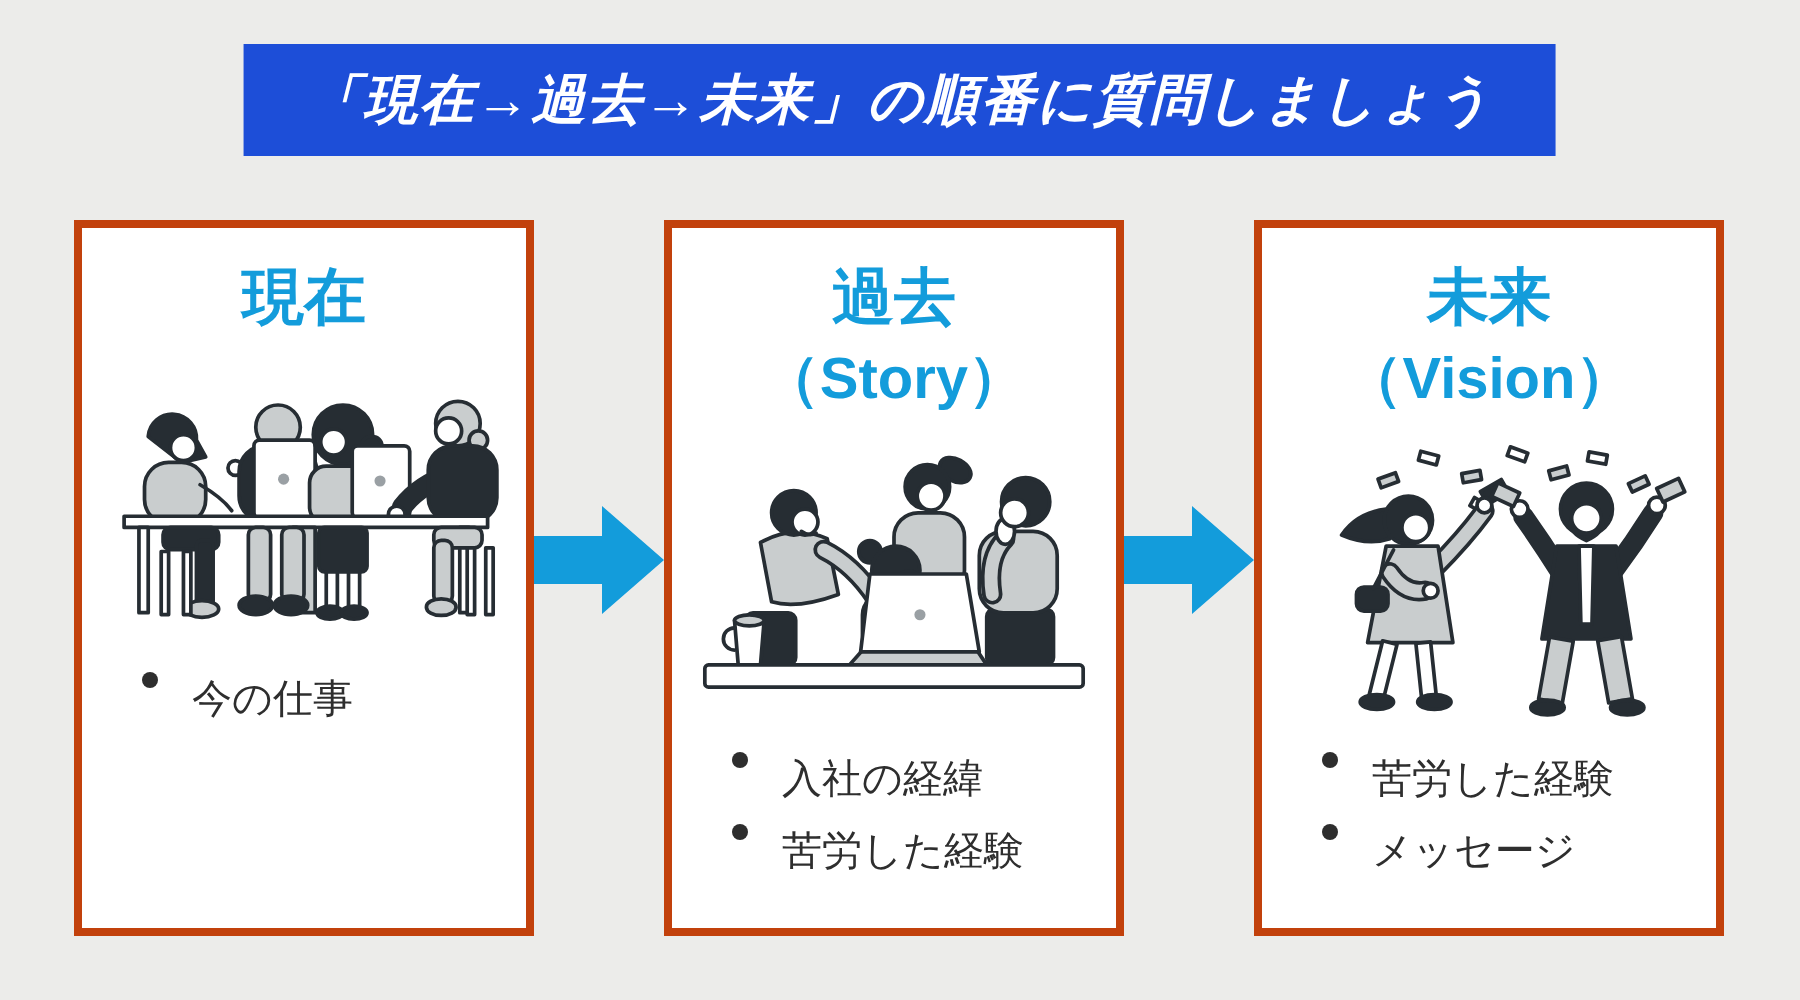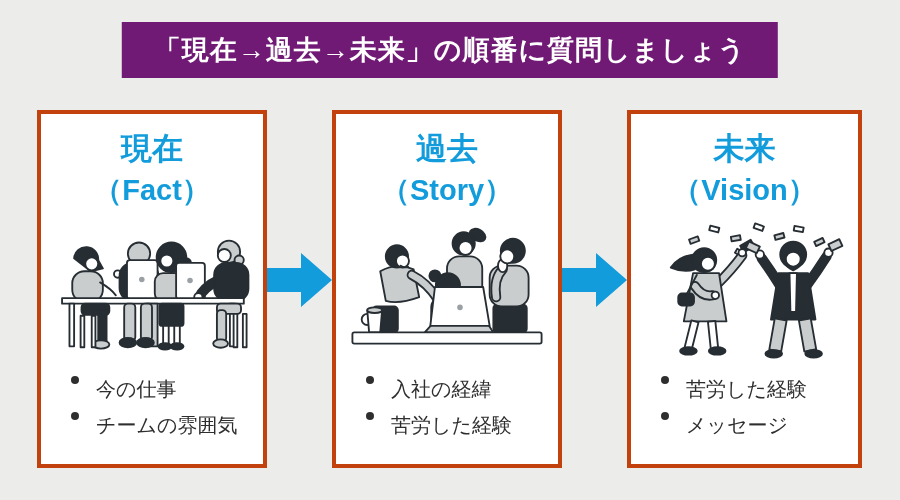--- a/index.html
+++ b/index.html
@@ -3,24 +3,24 @@
 <meta charset="utf-8">
 <style>
   * { margin:0; padding:0; box-sizing:border-box; }
   body { font-family:"Liberation Sans","DejaVu Sans",sans-serif; }
   .canvas {
     position:relative; width:900px; height:500px;
     background:#ECECEA; overflow:hidden;
   }
   .title-bar {
     position:absolute; top:22px; left:50%; transform:translateX(-50%);
-    height:56px; background:#701a75; color:#FFFFFF;
+    height:56px; background:#1d4ed8; color:#FFFFFF;
     display:flex; align-items:center; justify-content:center;
     padding:0 32px; white-space:nowrap;
-    font-size:27px; font-weight:bold; letter-spacing:1px;
+    font-size:27px; font-weight:bold; letter-spacing:1px;font-style:italic;
   }
   .step-box {
     position:absolute; top:110px; height:358px; width:230px;
     background:#FFFFFF; border:4px solid #c2410c;
     display:flex; flex-direction:column; align-items:center;
   }
   .step-box.b0 { left:37px; }
   .step-box.b1 { left:332px; }
   .step-box.b2 { left:627px; width:235px; }
   .heading { margin-top:14px; text-align:center; color:#139CDB; font-weight:bold; }
@@ -46,21 +46,20 @@
 
 <div class="canvas">
 
   <div class="title-bar">
     <span>「現在→過去→未来」の順番に質問しましょう</span>
   </div>
 
   <section class="step-box b0">
     <h2 class="heading">
       <span class="h-ja">現在</span>
-      <span class="h-en">（Fact）</span>
     </h2>
     <svg class="illu" viewBox="0 0 220 150" aria-hidden="true">
 
       <path class="d" d="M26,44 a13,13 0 1 1 26,2 l5,9 -13,3 z"></path>
       <circle class="w" cx="45" cy="50" r="7"></circle>
       <rect class="g" x="24" y="58" width="33" height="33" rx="13"></rect>
       <path class="ln" d="M54,70 Q66,77 71,84"></path>
 
       <circle class="g" cx="96" cy="39" r="12"></circle>
       <circle class="w" cx="73" cy="61" r="4"></circle>
@@ -107,24 +106,20 @@
       <rect class="g" x="180" y="100" width="10" height="34" rx="4"></rect>
       <ellipse class="g" cx="184" cy="136" rx="8" ry="4.5"></ellipse>
       <rect class="w" x="198" y="104" width="4" height="36"></rect>
       <rect class="w" x="208" y="104" width="4" height="36"></rect>
     </svg>
     <ul class="bullets">
       <li>
         <span class="dot"></span>
         <span>今の仕事</span>
       </li>
-      <li>
-        <span class="dot"></span>
-        <span>チームの雰囲気</span>
-      </li>
     </ul>
   </section>
 
   <svg class="arrow" style="left:267px" width="65" height="60" viewBox="0 0 65 60" aria-hidden="true">
     <path d="M0,18 H34 V3 L65,30 L34,57 V42 H0 Z" fill="#139CDB"></path>
   </svg>
 
   <section class="step-box b1">
     <h2 class="heading">
       <span class="h-ja">過去</span>

